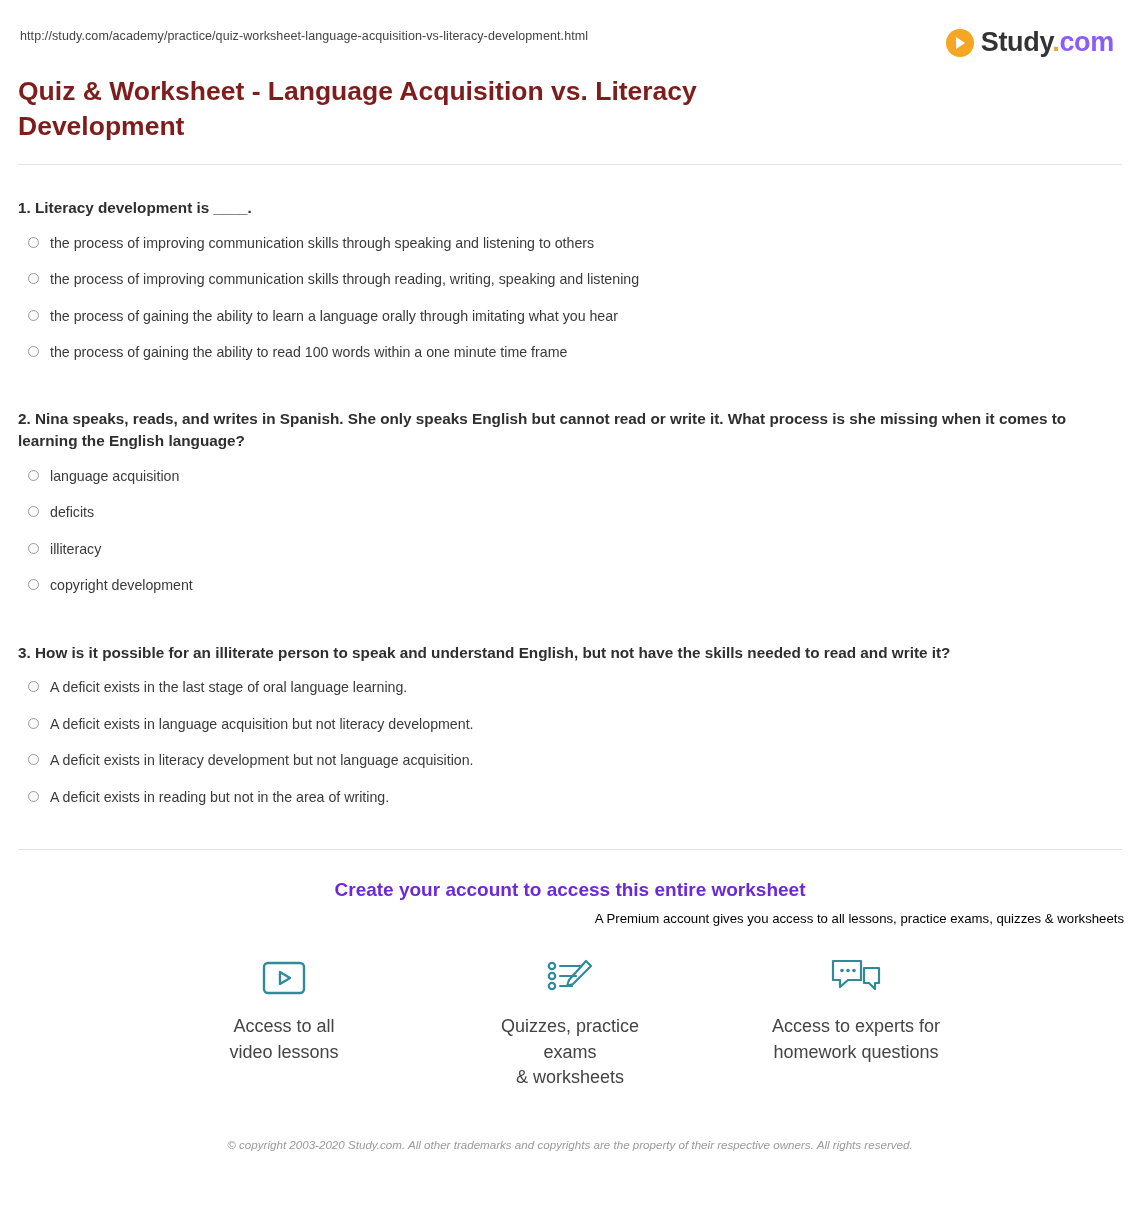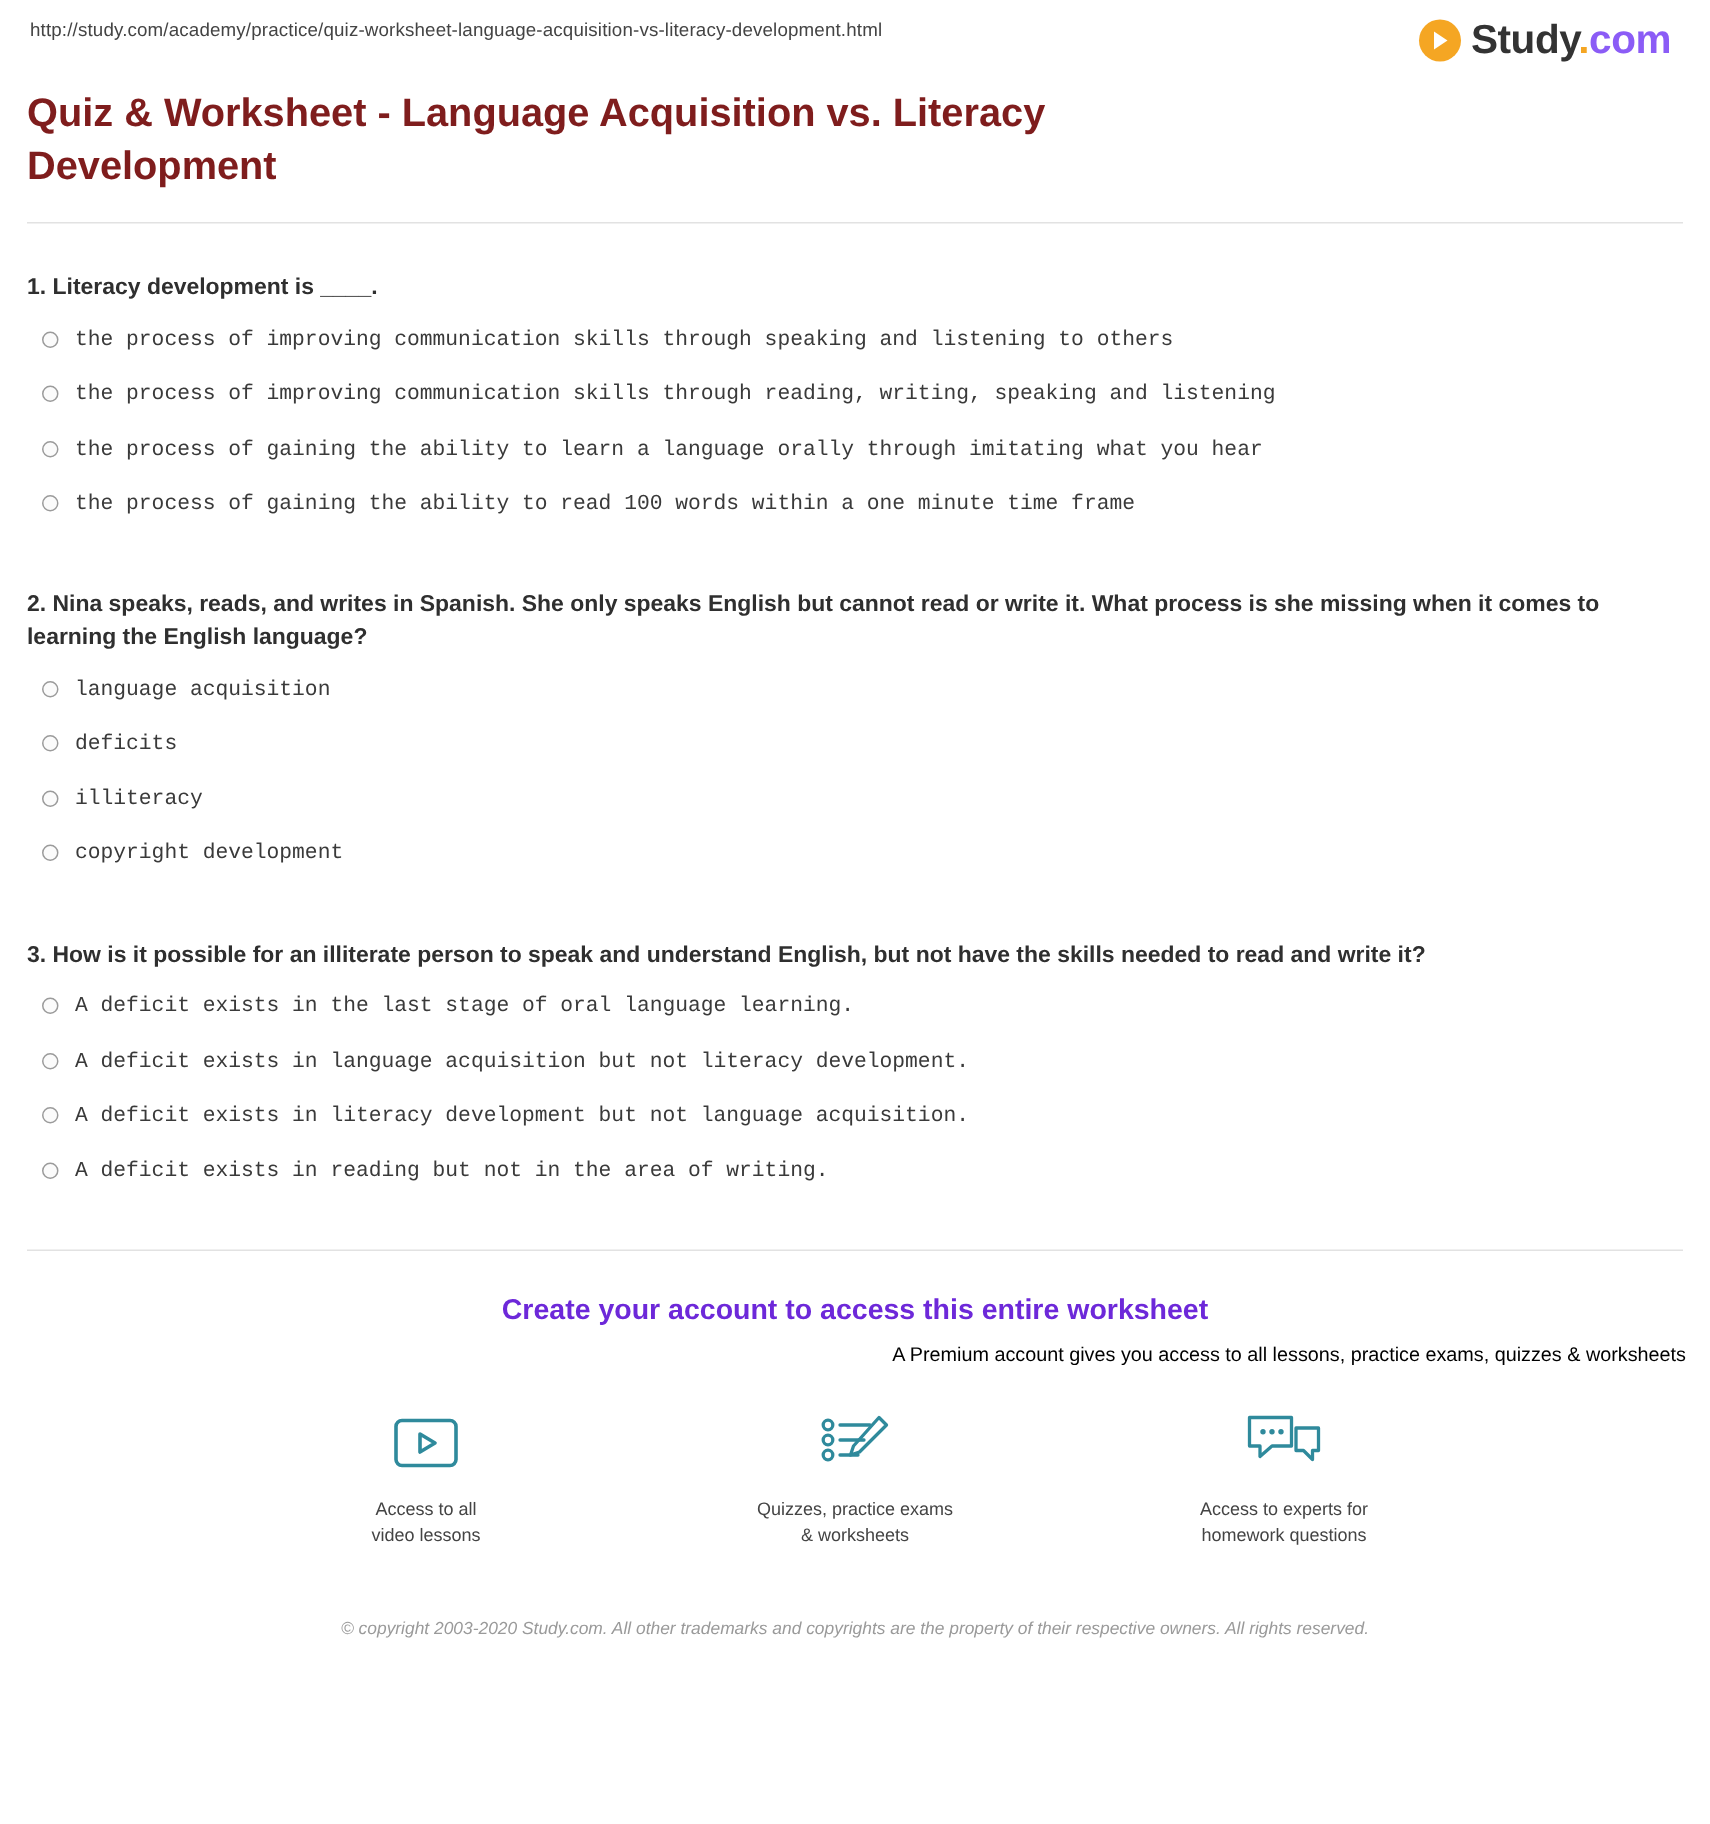--- a/index.html
+++ b/index.html
@@ -9,21 +9,21 @@
     background: #ffffff;
   }
   body {
     width: 1140px;
     height: 1216px;
     font-family: "Liberation Sans", sans-serif;
     color: #333333;
     position: relative;
   }
   .page {
-    padding: 0 16px;
+    padding: 16px 16px;
   }
   
   .topbar {
     display: flex;
     align-items: flex-start;
     justify-content: space-between;
     padding: 11px 4px 0 4px;
     min-height: 48px;
   }
   .url {
@@ -95,21 +95,20 @@
   }
   .choices { margin: 0; padding: 0; list-style: none; }
   .choice {
     display: flex;
     align-items: flex-start;
     gap: 11px;
     padding: 9px 0 9px 10px;
     font-size: 14.2px;
     color: #3a3a3a;
     line-height: 1.3;
-    font-family: Liberation Mono, monospace;
   }
   .radio {
     width: 11px;
     height: 11px;
     border-radius: 50%;
     border: 1px solid #9b9b9b;
     background: #fbfbfb;
     flex: none;
     margin-top: 3px;
   }
@@ -149,21 +148,21 @@
   }
   .feature-icon {
     height: 50px;
     display: flex;
     align-items: center;
     justify-content: center;
     color: #2f8a9c;
   }
   .feature-label {
     margin-top: 11px;
-    font-size: 12px;
+    font-size: 18px;
     color: #444444;
     line-height: 1.42;
   }
   .copyright {
     margin: 46px auto 0 auto;
     width: 700px;
     text-align: center;
     font-size: 11.6px;
     color: #9a9a9a;
     line-height: 1.45;

